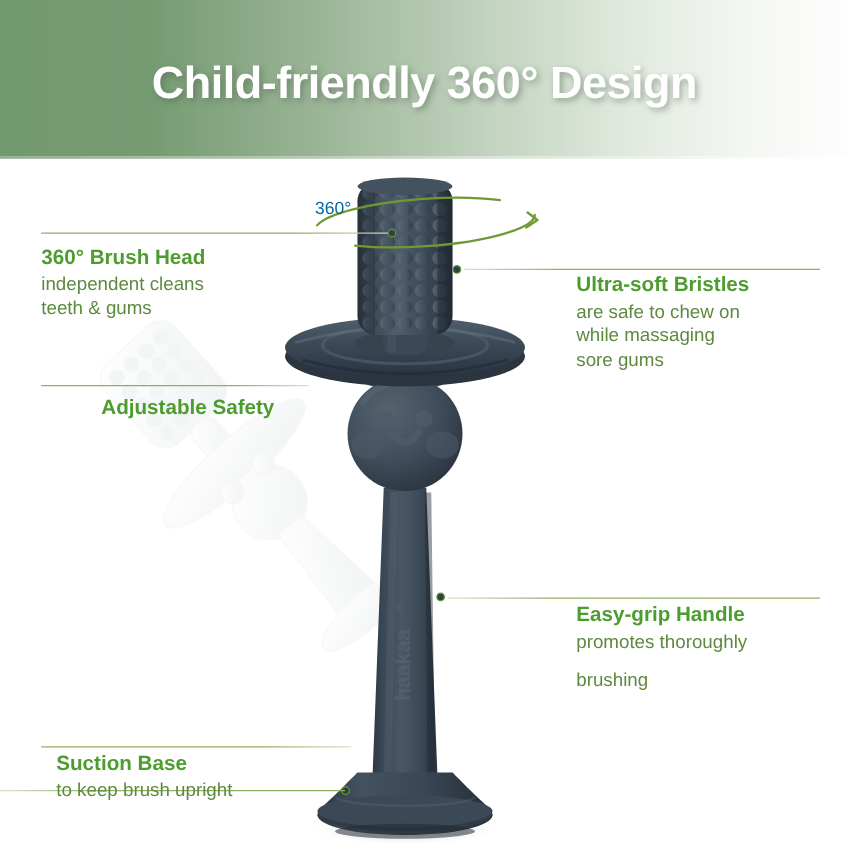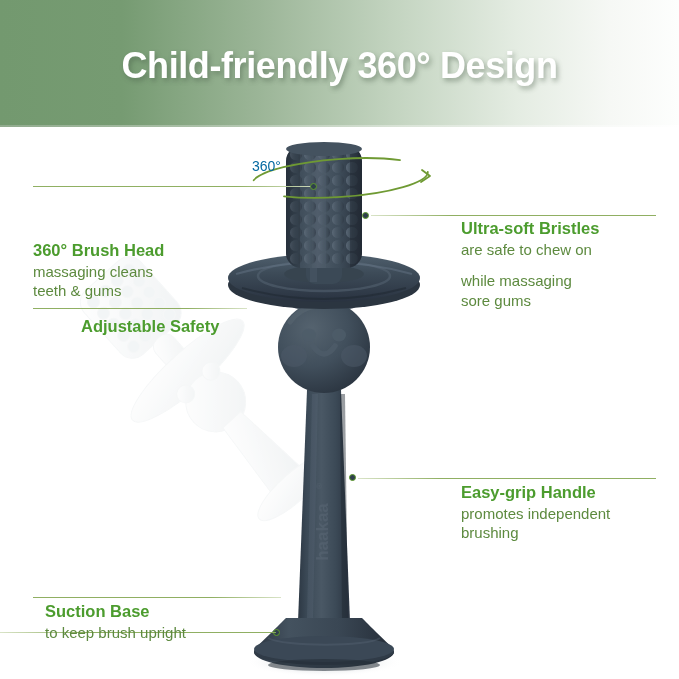--- a/index.html
+++ b/index.html
@@ -318,23 +318,23 @@
   <svg style="position:absolute; left:240px; top:140px; width:200px; height:90px;" viewBox="0 0 200 90" xmlns="http://www.w3.org/2000/svg">
 
     <ellipse cx="100" cy="38" rx="88" ry="19" fill="none" stroke="#6f9a33" stroke-width="1.8" stroke-linecap="round" stroke-dasharray="150 40" transform="rotate(-4 100 38)"></ellipse>
 
     <path d="M182 30 L190 36 L181 42" fill="none" stroke="#6f9a33" stroke-width="1.8" stroke-linecap="round" stroke-linejoin="round"></path>
   </svg>
   <div class="deg-label" style="left:252px; top:158px;">360°</div>
 
   <div class="lead fadeR" style="left:33px; top:186px; width:283px;"></div>
   <div class="dot" style="left:310px; top:183px;"></div>
-  <div class="callout l" style="left:33px; top:196px;margin-top:44px;">
+  <div class="callout l" style="left:33px; top:196px;">
     <div class="title">360° Brush Head</div>
-    <div class="desc">massaging cleans</div>
+    <div class="desc">independent cleans</div>
     <div class="desc" style="margin-top:0">teeth &amp; gums</div>
   </div>
 
   <div class="lead fadeR" style="left:33px; top:308px; width:214px;"></div>
   <div class="callout l" style="left:33px; top:316px;margin-left:48px;">
     <div class="title">Adjustable Safety</div>
   </div>
 
   <div class="lead fadeR" style="left:33px; top:597px; width:248px;"></div>
   <div class="dot" style="left:273px; top:629px;"></div>
@@ -343,25 +343,25 @@
   <div class="callout l" style="left:45px; top:601px;">
     <div class="title">Suction Base</div>
     <div class="desc">to keep brush upright</div>
   </div>
 
   <div class="dot" style="left:362px; top:212px;"></div>
   <div class="lead fadeL" style="left:371px; top:215px; width:285px;"></div>
   <div class="callout r" style="left:461px; top:218px;">
     <div class="title">Ultra-soft Bristles</div>
     <div class="desc">are safe to chew on</div>
-    <div class="desc" style="margin-top:12px">while massaging</div>
+    <div class="desc" style="margin-top:0">while massaging</div>
     <div class="desc" style="margin-top:0">sore gums</div>
   </div>
 
   <div class="dot" style="left:349px; top:474px;"></div>
   <div class="lead fadeL" style="left:358px; top:478px; width:298px;"></div>
   <div class="callout r" style="left:461px; top:482px;">
     <div class="title">Easy-grip Handle</div>
-    <div class="desc">promotes independent</div>
-    <div class="desc" style="margin-top:0">brushing</div>
+    <div class="desc">promotes thoroughly</div>
+    <div class="desc" style="margin-top:12px">brushing</div>
   </div>
 
 </div>
 
 </body></html>

